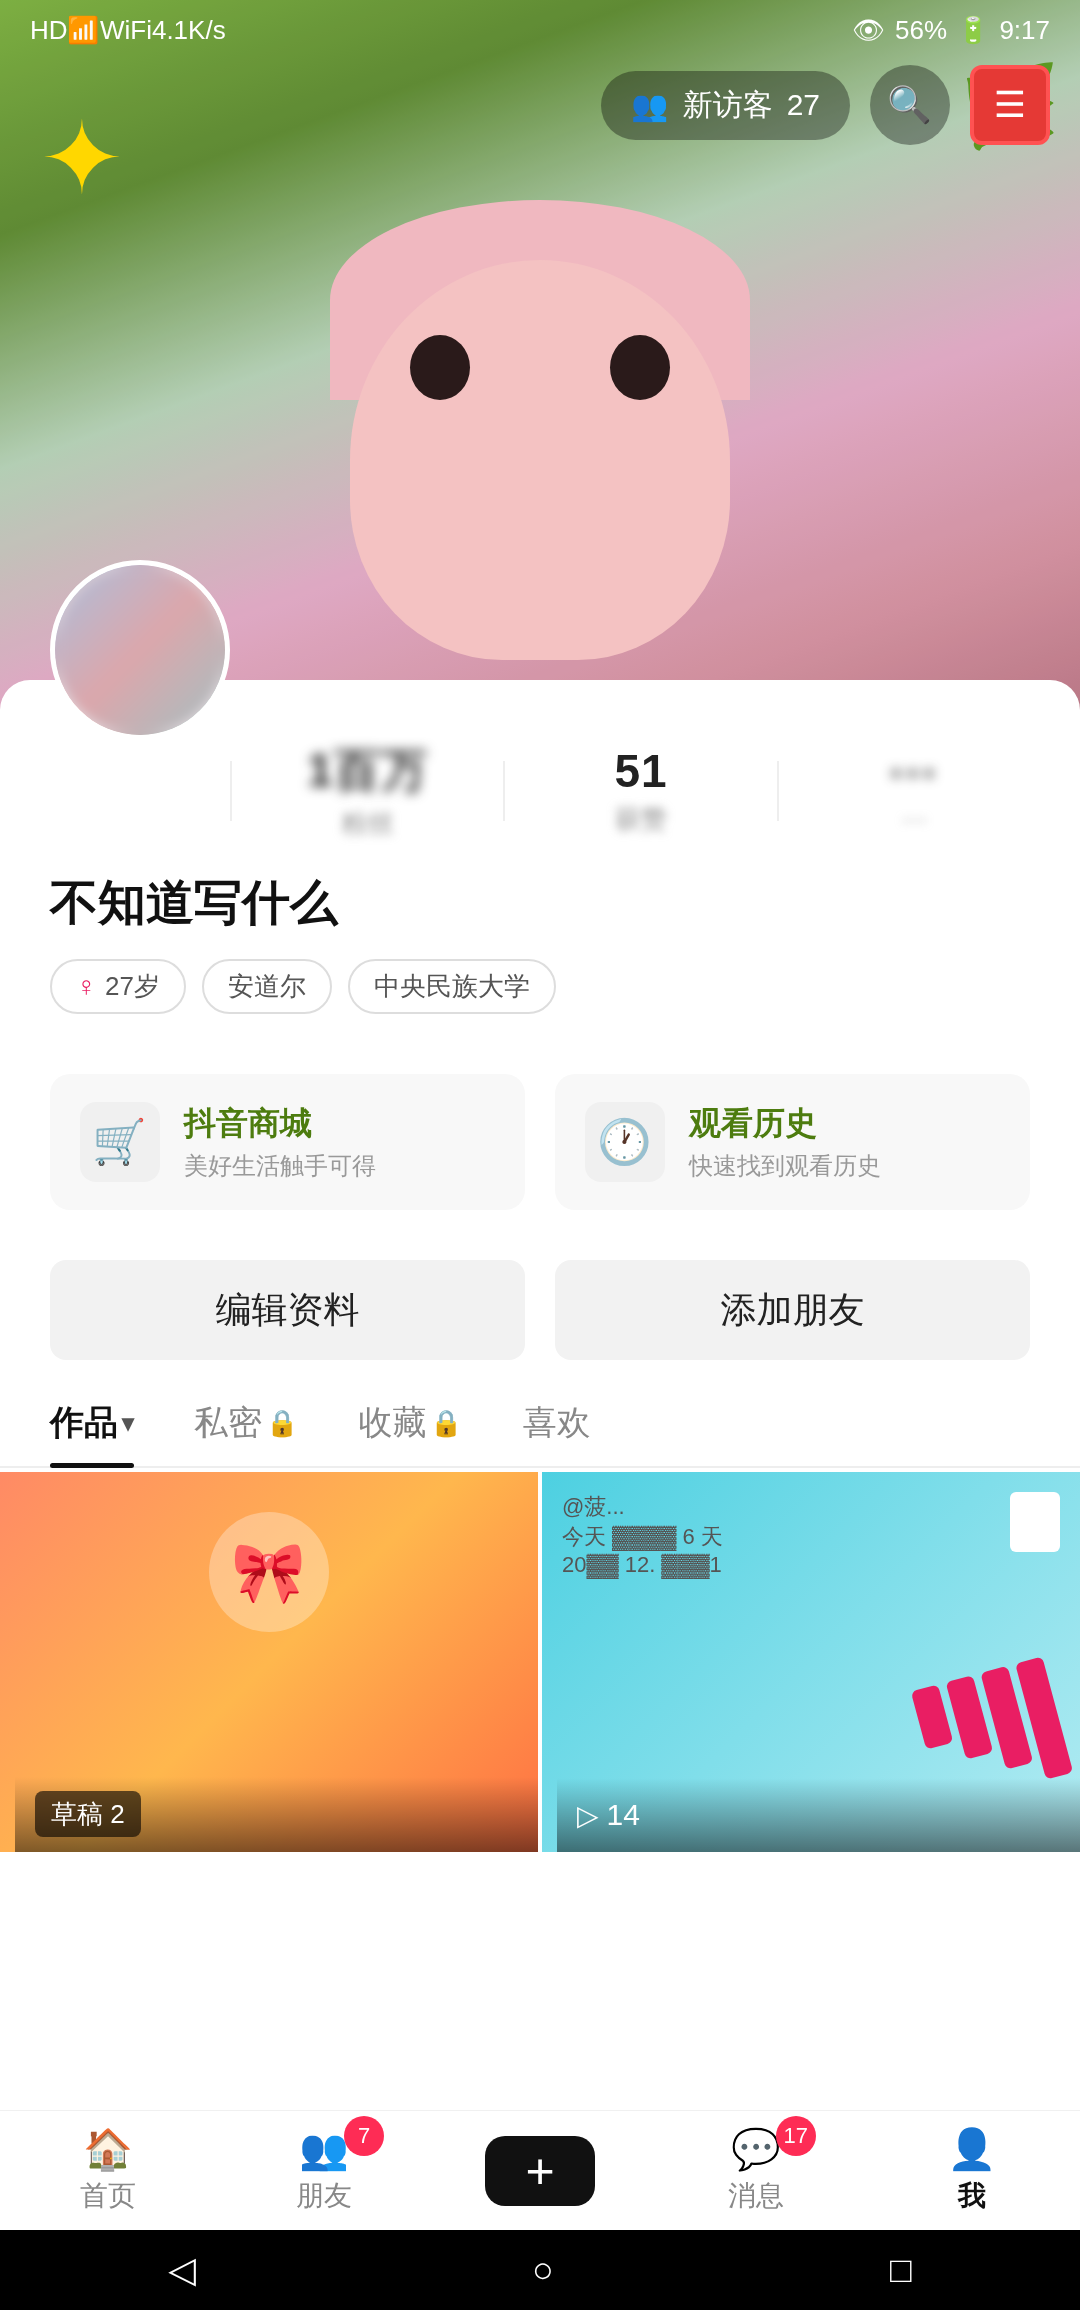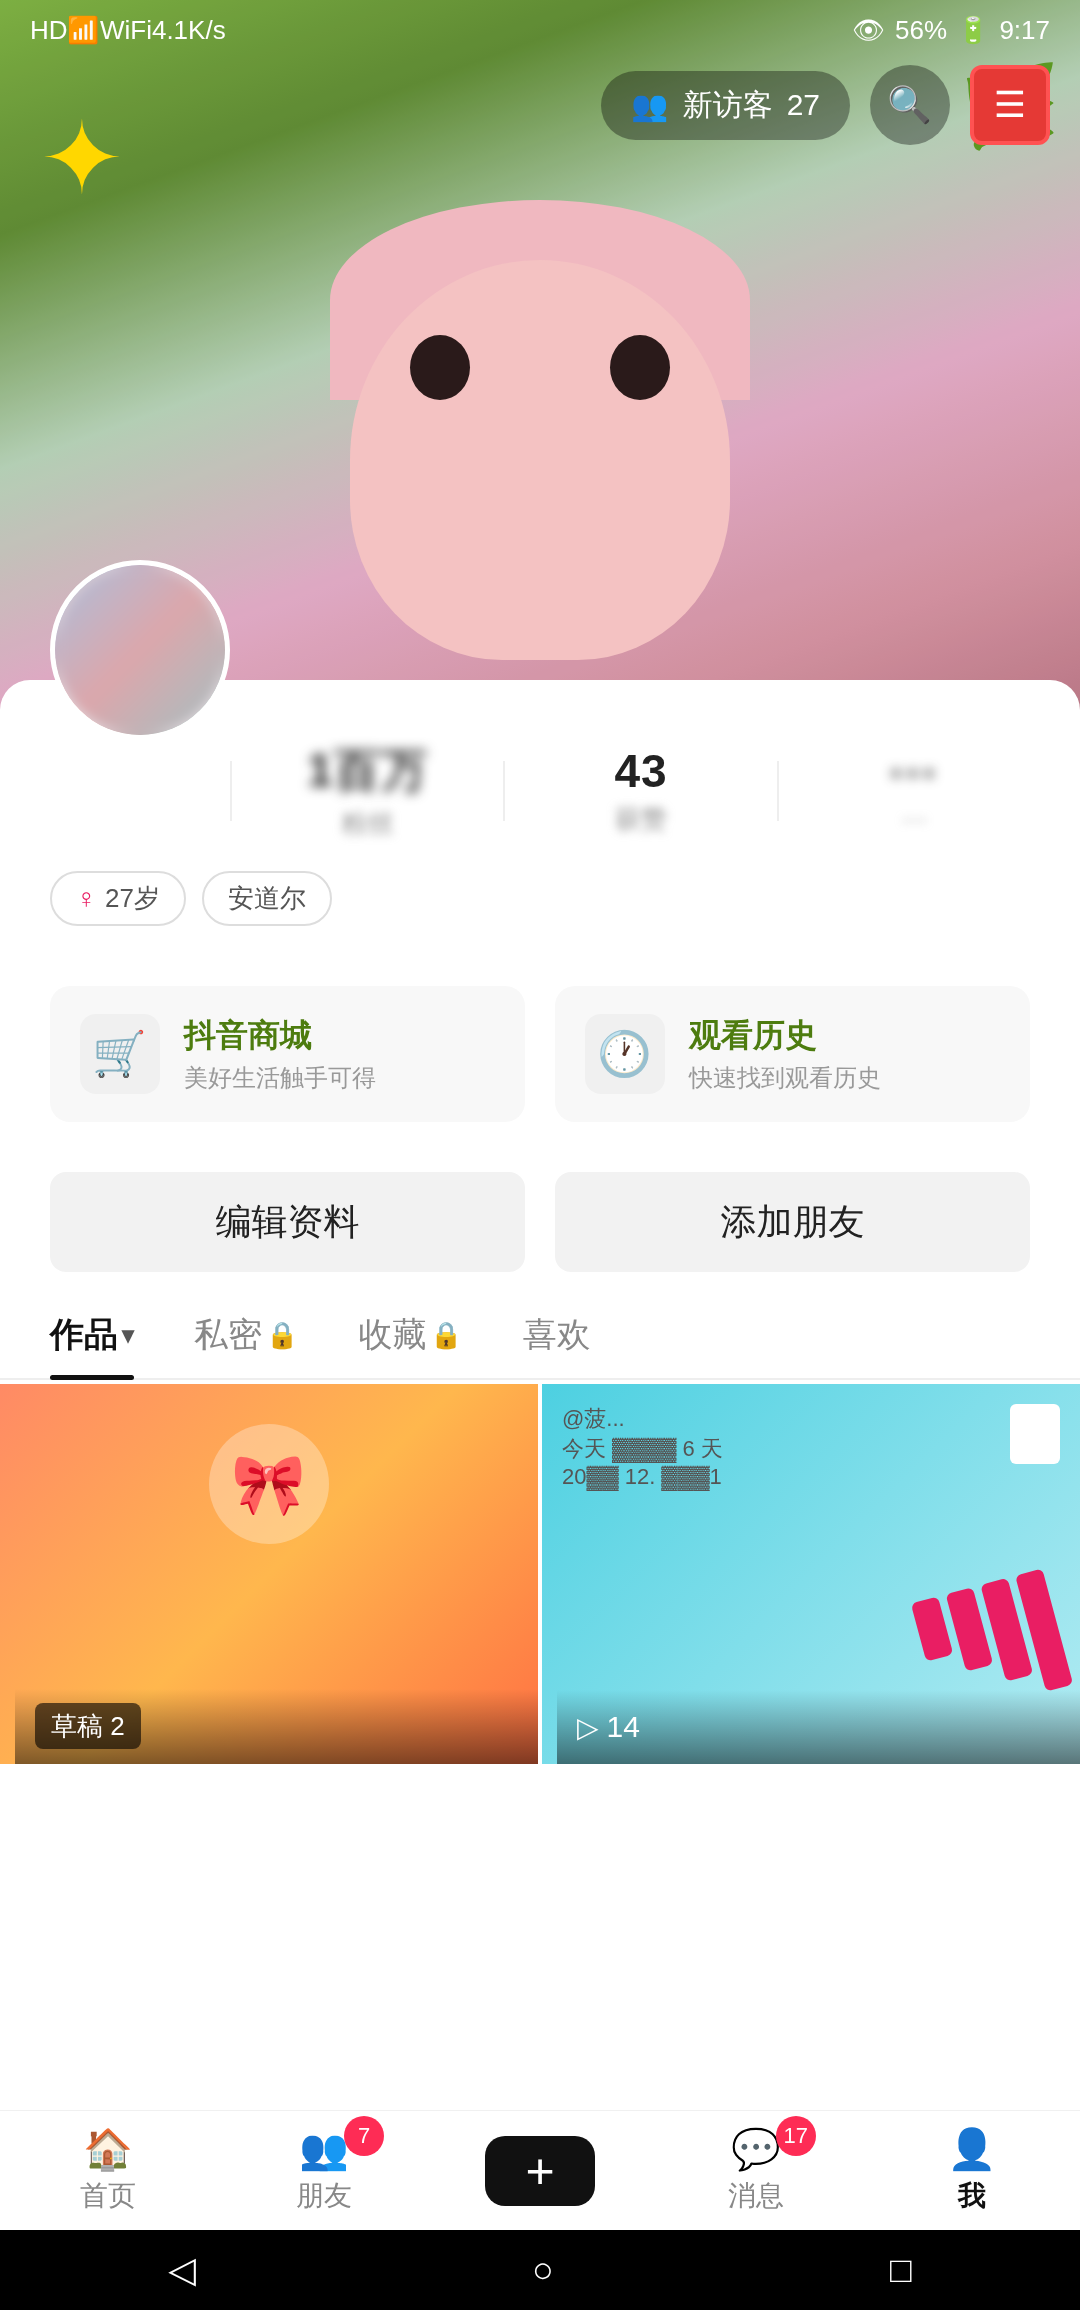--- a/index.html
+++ b/index.html
@@ -530,38 +530,42 @@
 <div class="main-card">
 
   <div class="stats-row">
     <div class="stat-divider"></div>
     <div class="stat-item">
       <span class="stat-num blurred">1百万</span>
       <span class="stat-label blurred">粉丝</span>
     </div>
     <div class="stat-divider"></div>
     <div class="stat-item">
-      <span class="stat-num">43</span>
+      <span class="stat-num">51</span>
       <span class="stat-label blurred">获赞</span>
     </div>
     <div class="stat-divider"></div>
     <div class="stat-item">
       <span class="stat-num blurred">···</span>
       <span class="stat-label blurred">···</span>
     </div>
   </div>
 
   <div class="bio-section">
+    <div class="bio-name">不知道写什么</div>
     <div class="bio-tags">
       <div class="bio-tag">
         <span class="gender-icon">♀</span>
         <span>27岁</span>
       </div>
       <div class="bio-tag">
         <span>安道尔</span>
+      </div>
+      <div class="bio-tag">
+        <span>中央民族大学</span>
       </div>
     </div>
   </div>
 
   <div class="quick-links">
     <div class="quick-link-item">
       <div class="ql-icon">🛒</div>
       <div class="ql-text">
         <div class="ql-title">抖音商城</div>
         <div class="ql-sub">美好生活触手可得</div>

